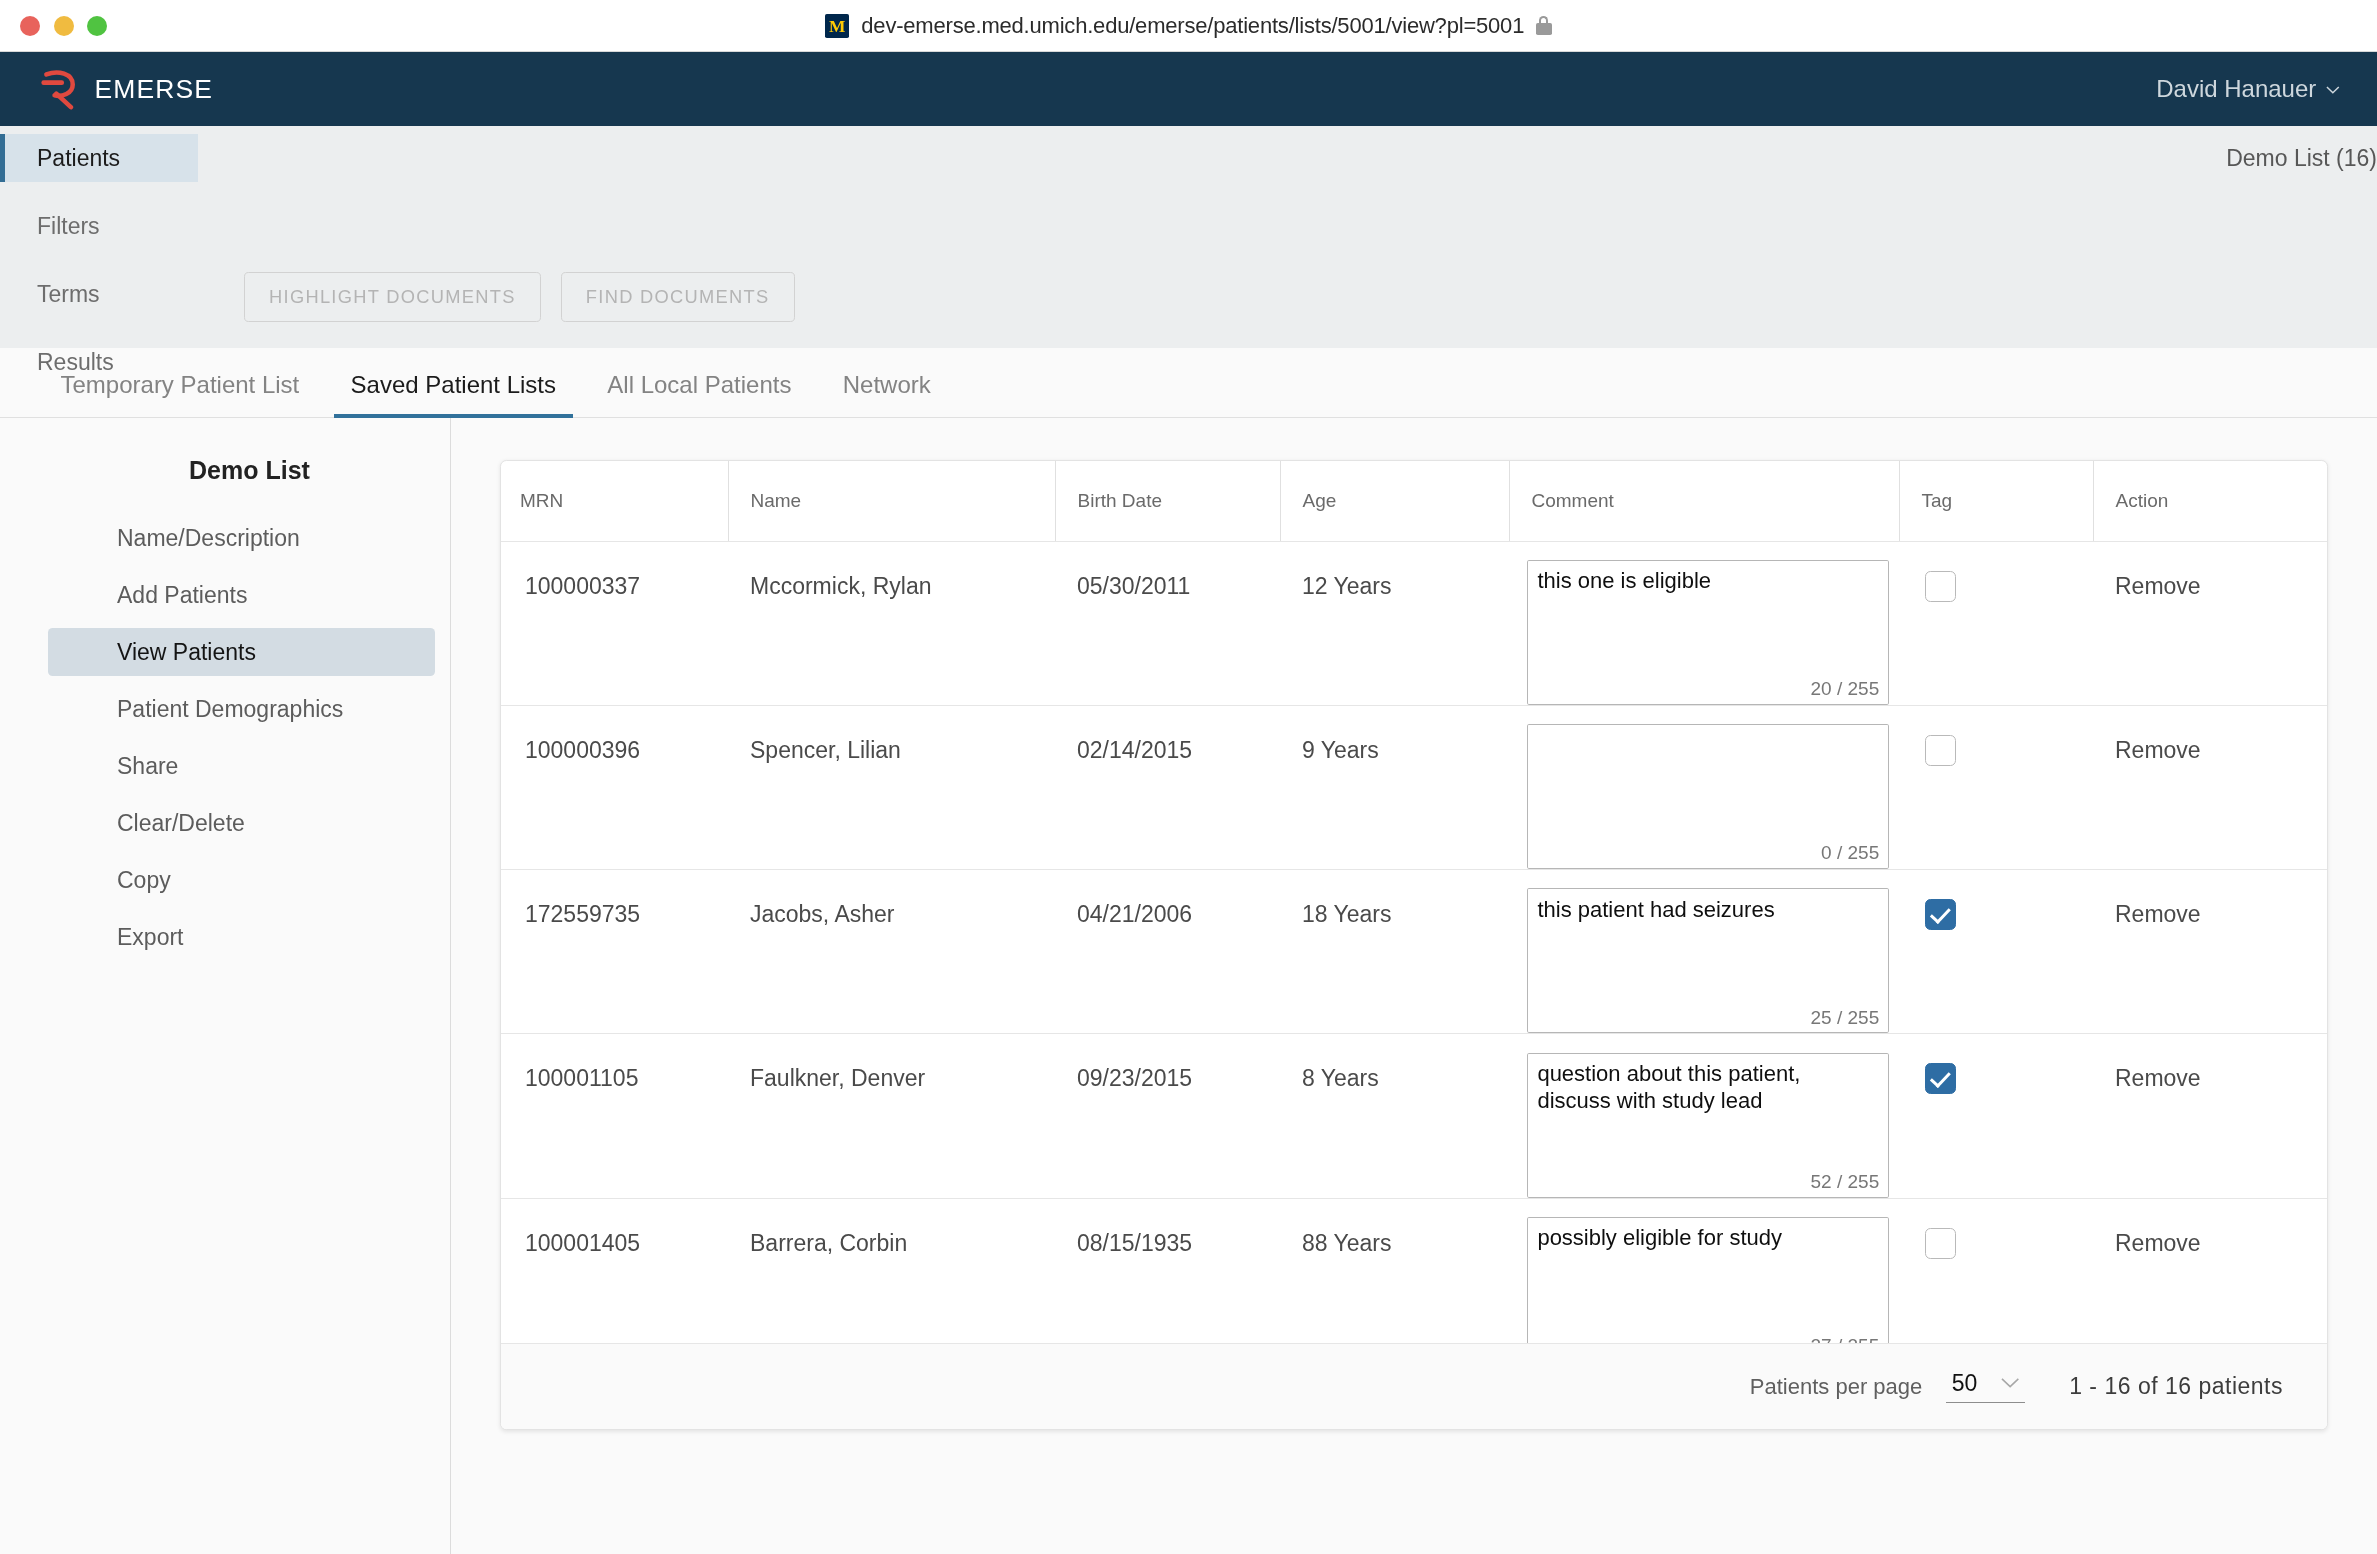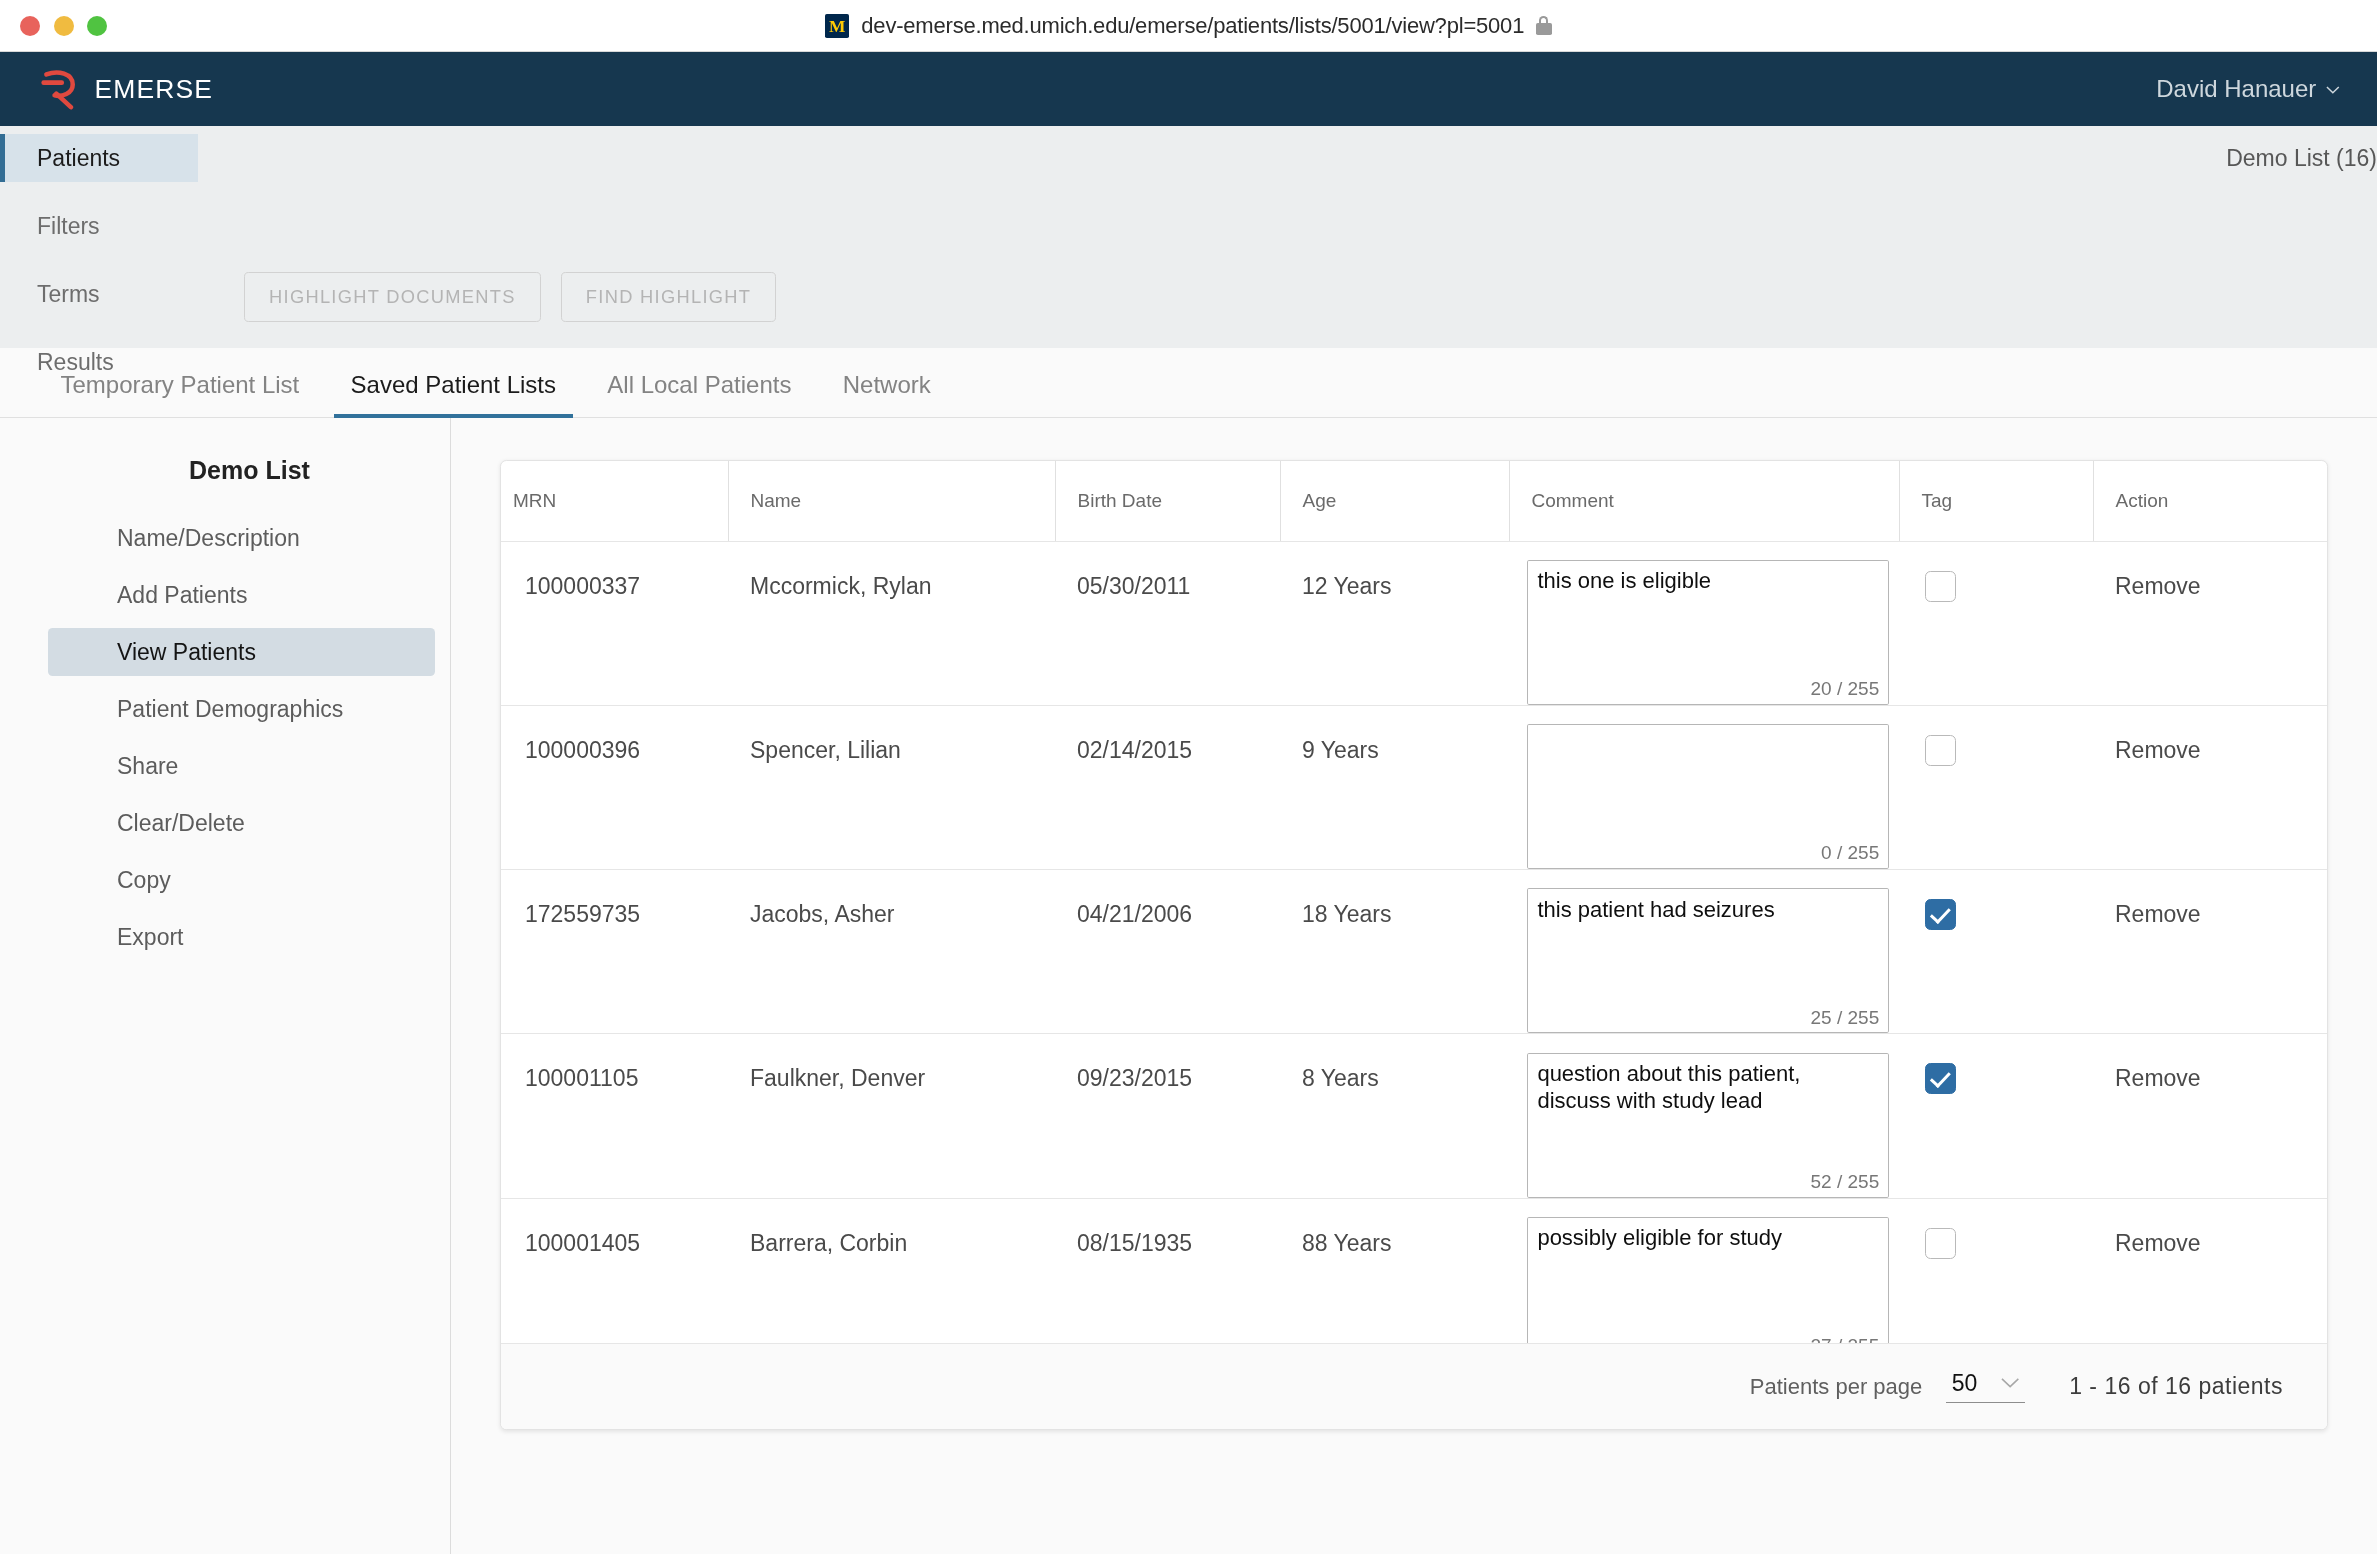--- a/index.html
+++ b/index.html
@@ -245,21 +245,21 @@
     font-size: 19px;
     color: #6a6a6a;
     font-weight: normal;
     text-align: left;
     height: 80px;
     vertical-align: middle;
     padding: 0 0 0 22px;
     border-bottom: 0.9px solid #e6e6e6;
     border-left: 0.9px solid #e0e0e0;
   }
-  thead th:first-child { border-left: none; padding-left: 12px; }
+  thead th:first-child { border-left: none; padding-left: 19px; }
 
   tbody td {
     vertical-align: top;
     padding: 31px 0 0 22px;
     border-bottom: 0.9px solid #e6e6e6;
     font-size: 23px;
     color: #4a4a4a;
     height: 154px;
   }
   tbody td:first-child { padding-left: 24px; }
@@ -390,21 +390,21 @@
       <span>Terms</span>
     </div>
     <div class="left-nav-item">
       <span>Results</span>
     </div>
   </div>
   <div class="search-body">
     <div class="list-title">Demo List (16)</div>
     <div class="action-buttons">
       <button class="ghost-btn">HIGHLIGHT DOCUMENTS</button>
-      <button class="ghost-btn">FIND HIGHLIGHT</button>
+      <button class="ghost-btn">FIND DOCUMENTS</button>
     </div>
   </div>
 </div>
 
 <div class="tab-bar">
   <div class="tab">Temporary Patient List</div>
   <div class="tab active">Saved Patient Lists</div>
   <div class="tab">All Local Patients</div>
   <div class="tab">Network</div>
 </div>

